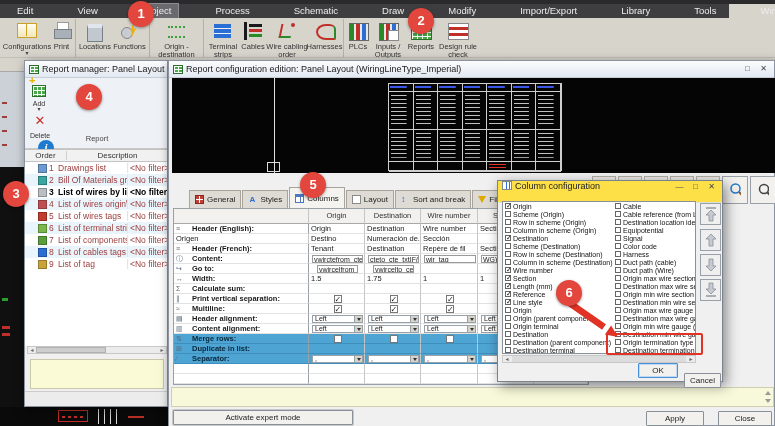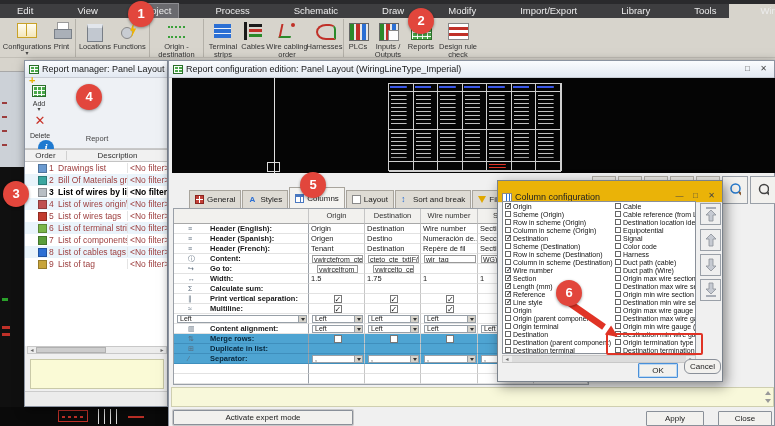--- a/index.html
+++ b/index.html
@@ -135,21 +135,21 @@
   [data-tabicon="filters-icon"]{width:0;height:0;border-left:4px solid transparent;border-right:4px solid transparent;border-top:7px solid #e0a800;}
   [data-tabicon="file-data-icon"]{background:#fff;border:1px solid #3f9e3f;background-image:linear-gradient(#3f9e3f 0 2px,transparent 2px);}
   .rc-rightbtns{position:absolute;right:0;top:3px;display:flex;gap:2px;align-items:flex-start;}
   .mini{width:24px;height:26px;background:#e9e7e2;border:1px solid #b0ada6;}
   .mag{width:26px;height:28px;background:#f2f1ee;border:1px solid #9aa0a8;display:flex;align-items:center;justify-content:center;}
   .rc-grid{position:absolute;left:4px;top:147px;width:416px;height:177px;background:#fff;border:1px solid #9aa0a8;}
   .grid-head,.g-row{display:grid;grid-template-columns:135px 56px 56px 57px 56px 1fr;}
   .grid-head{height:15px;}
   .gh-cell{border-right:1px solid #c6c6c6;border-bottom:1px solid #a8a8a8;background:#f2f1ee;font-size:7.5px;text-align:center;line-height:14px;color:#333;overflow:hidden;white-space:nowrap;}
   .g-row{height:10px;}
-  .g-lab{border-right:1px solid #9aa0a8;border-bottom:1px solid #e2e2e2;font-size:7.5px;font-weight:bold;color:#1a1a1a;display:flex;align-items:center;gap:15px;padding-left:14px;overflow:hidden;white-space:nowrap;}
+  .g-lab{border-right:1px solid #9aa0a8;border-bottom:1px solid #e2e2e2;font-size:7.5px;font-weight:bold;color:#1a1a1a;display:flex;align-items:center;gap:9px;padding-left:2px;overflow:hidden;white-space:nowrap;}
   .g-glyph{color:#5a6a7a;font-weight:normal;font-size:7px;width:7px;flex:none;}
   .g-cell{border-right:1px solid #c6c6c6;border-bottom:1px solid #e2e2e2;font-size:7.5px;line-height:9px;overflow:hidden;white-space:nowrap;padding-left:2px;color:#222;display:flex;align-items:center;}
   .g-row.blue{background:#4ea4d2;}
   .g-row.blue .g-lab{color:#07263b;border-bottom-color:#3f8fbd;}
   .g-row.blue .g-cell{border-bottom-color:#3f8fbd;}
   .gcb{display:block;width:8px;height:8px;background:#fff;border:1px solid #777;margin:0 auto;}
   .gcb.on::after{content:"✓";font-size:8px;line-height:7px;display:block;text-align:center;color:#222;}
   .gsel{display:flex;height:8px;background:#fff;border:1px solid #98a0a8;margin:0 1px;align-items:center;flex:1;}
   .gsel i{flex:1;font-style:normal;font-size:7px;padding-left:2px;line-height:7px;}
   .gdd{width:8px;height:100%;background:#d6d3cb;border-left:1px solid #98a0a8;position:relative;}
@@ -160,34 +160,34 @@
   .tarr{position:absolute;right:2px;width:0;height:0;border-left:3px solid transparent;border-right:3px solid transparent;}
   .tarr.up{top:3px;border-bottom:4px solid #999;}
   .tarr.dn{bottom:3px;border-top:4px solid #999;}
   .rc-footer{position:absolute;left:0;top:347px;width:498px;height:19px;background:#f0f0f0;}
   .expert{left:4px;top:2px;width:180px;box-shadow:0 0 0 1px #c8c8c8;}
   .apply{left:477px;top:3px;width:58px;}
   .close2{left:549px;top:3px;width:54px;}
 
   
   .cc-dialog{position:absolute;left:497px;top:180px;width:226px;height:202px;background:#f0f0f0;border:1px solid #7a828c;box-shadow:3px 4px 12px rgba(0,0,0,.45);z-index:20;}
-  .cc-title{height:22px;background:#eab308;border-bottom:1px solid #ddd;display:flex;align-items:flex-end;gap:3px;padding:0 4px;font-size:9px;color:#222;}
+  .cc-title{height:22px;background:#fde047;border-bottom:1px solid #ddd;display:flex;align-items:flex-start;gap:3px;padding:0 4px;font-size:9px;color:#222;}
   .cc-list{position:absolute;left:4px;top:20px;width:194px;height:153px;background:#fff;border:1px solid #8a9099;display:flex;overflow:hidden;}
   .cc-col{width:110px;overflow:hidden;}
   .cc-col.right{flex:1;}
   .cc-item{display:flex;align-items:center;height:8px;gap:2px;padding-left:2px;}
   .ccb{width:6px;height:6px;border:1px solid #666;background:#fff;flex:none;position:relative;}
   .ccb.checked::after{content:"✓";position:absolute;left:0;top:-2px;font-size:7px;line-height:7px;color:#111;}
   .cclabel{font-size:7px;white-space:nowrap;color:#111;}
   .cc-hscroll{position:absolute;left:4px;top:174px;width:194px;height:8px;background:#ececec;border:1px solid #c8c8c8;display:flex;align-items:center;justify-content:space-between;}
   .cc-hscroll .mid{height:6px;flex:1;margin:0 1px;background:#dcdcdc;}
   .ccar{position:absolute;left:202px;width:21px;height:22px;background:#efefef;border:1px solid #9aa0a8;display:flex;align-items:center;justify-content:center;padding:0;}
   .ccar.a1{top:22px}.ccar.a2{top:48px}.ccar.a3{top:73px}.ccar.a4{top:98px}
   .cc-ok{left:140px;top:182px;width:40px;border:1px solid #4a90d9;box-shadow:0 0 0 1px #bcd8f2 inset;}
-  .cc-cancel{left:186px;top:178px;width:37px;border-radius:6px;}
+  .cc-cancel{left:186px;top:192px;width:37px;}
   .cc-highlight{position:absolute;left:108px;top:152px;width:97px;height:22px;border:2px solid #e03325;border-radius:2px;pointer-events:none;z-index:5;}
 
   
   .co{position:absolute;width:26px;height:26px;border-radius:50%;background:#e2463c;color:#fff;font-weight:bold;font-size:13px;line-height:26px;text-align:center;box-shadow:0 1px 3px rgba(0,0,0,.4);z-index:40;}
   .co1{left:128px;top:1px}.co2{left:408px;top:8px}.co3{left:3px;top:181px}
   .co4{left:76px;top:84px}.co5{left:300px;top:172px}.co6{left:556px;top:280px}
   .ann-arrow{position:absolute;left:560px;top:292px;z-index:39;}
 </style>
 </head>
 <body>
@@ -513,24 +513,20 @@
               <span class="g-glyph">≡</span>
               <span>Header (English):</span>
             </div>
             <div class="g-cell">Origin</div>
             <div class="g-cell">Destination</div>
             <div class="g-cell">Wire number</div>
             <div class="g-cell">Section</div>
             <div class="g-cell"></div>
           </div>
           <div class="g-row">
-            <div class="g-lab">
-              <span class="g-glyph">≡</span>
-              <span>Header (Spanish):</span>
-            </div>
             <div class="g-cell">Origen</div>
             <div class="g-cell">Destino</div>
             <div class="g-cell">Numeración de...</div>
             <div class="g-cell">Sección</div>
             <div class="g-cell"></div>
           </div>
           <div class="g-row">
             <div class="g-lab">
               <span class="g-glyph">≡</span>
               <span>Header (French):</span>
@@ -629,20 +625,24 @@
             </div>
             <div class="g-cell">
               <span class="gcb on"></span>
             </div>
             <div class="g-cell">
               <span class="gcb on"></span>
             </div>
             <div class="g-cell"></div>
           </div>
           <div class="g-row">
+            <div class="g-lab">
+              <span class="g-glyph">▤</span>
+              <span>Header alignment:</span>
+            </div>
             <div class="g-cell">
               <span class="gsel">
                 <i>Left</i>
                 <b class="gdd"></b>
               </span>
             </div>
             <div class="g-cell">
               <span class="gsel">
                 <i>Left</i>
                 <b class="gdd"></b>

